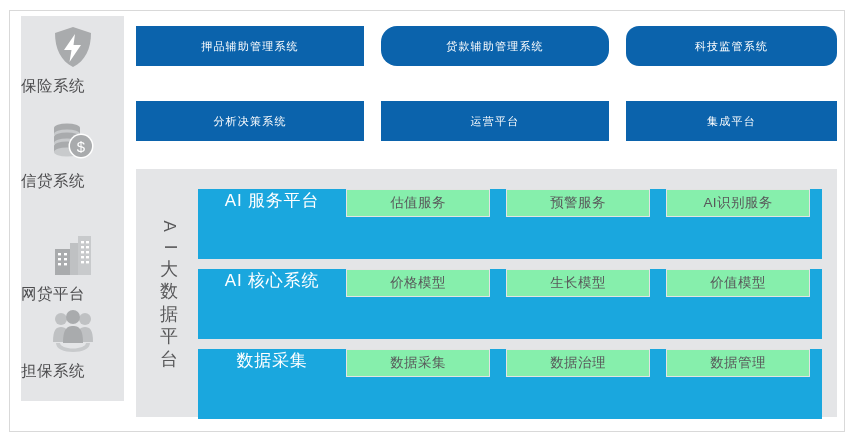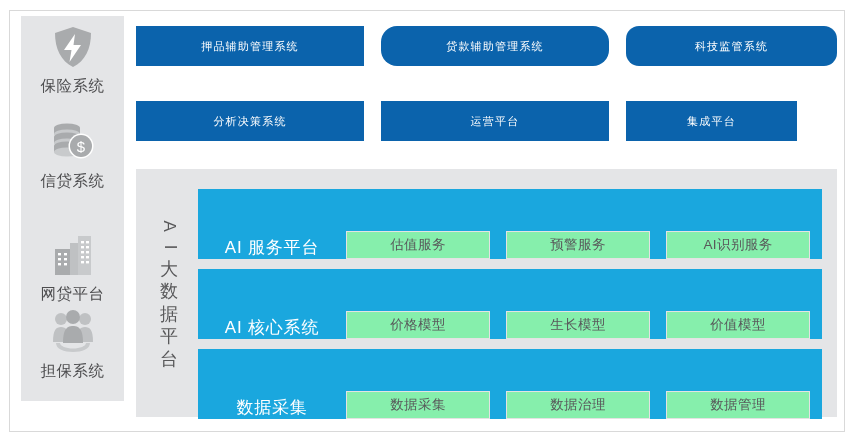--- a/index.html
+++ b/index.html
@@ -37,21 +37,20 @@
     height: 385px;
     background: #e4e5e7;
   }
   .side-item {
     position: absolute;
     left: 0;
     width: 103px;
     height: 95px;
     display: flex;
     flex-direction: column;
-    align-items: center;
     justify-content: flex-start;
   }
   .side-item .ico {
     height: 50px;
     display: flex;
     align-items: center;
     justify-content: center;
     margin-top: 6px;
   }
   .side-item .label {
@@ -108,21 +107,21 @@
     font-size: 17px;
   }
 
   .row {
     position: absolute;
     left: 62px;
     width: 624px;
     height: 70px;
     background: #1aa7de;
     display: flex;
-    align-items: flex-end;
+    align-items: flex-start;
   }
   .row-title {
     width: 148px;
     text-align: center;
     color: #ffffff;
     font-size: 17px;
     letter-spacing: 0.8px;
     white-space: nowrap;
     flex: 0 0 auto;
   }
@@ -240,21 +239,21 @@
   <div class="blue-bar" style="left:626px; top:26px; width:211px;border-radius:13px;">
     <span>科技监管系统</span>
   </div>
 
   <div class="blue-bar" style="left:136px; top:101px; width:228px;">
     <span>分析决策系统</span>
   </div>
   <div class="blue-bar" style="left:381px; top:101px; width:228px;">
     <span>运营平台</span>
   </div>
-  <div class="blue-bar" style="left:626px; top:101px; width:171px;">
+  <div class="blue-bar" style="left:626px; top:101px; width:211px;">
     <span>集成平台</span>
   </div>
 
   <div class="platform">
 
     <div class="vlabel">
       <span class="rot">A</span>
       <span class="rot">I</span>
       <span>大</span>
       <span>数</span>

